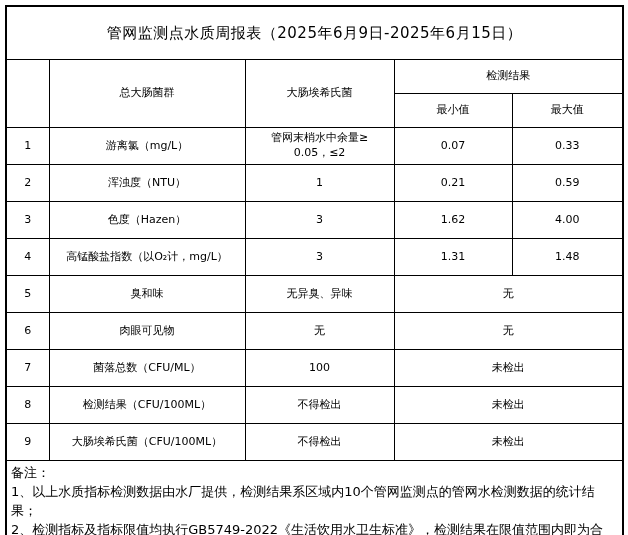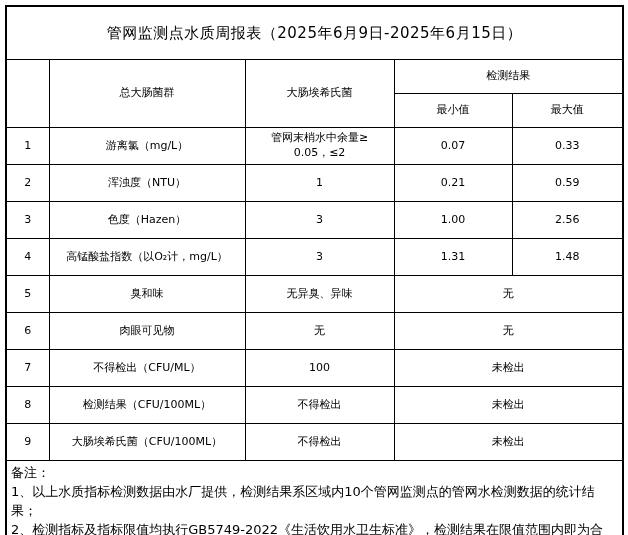--- a/index.html
+++ b/index.html
@@ -94,22 +94,22 @@
         <td>2</td>
         <td>浑浊度（NTU）</td>
         <td>1</td>
         <td>0.21</td>
         <td>0.59</td>
       </tr>
       <tr class="data-row">
         <td>3</td>
         <td>色度（Hazen）</td>
         <td>3</td>
-        <td>1.00</td>
-        <td>2.56</td>
+        <td>1.62</td>
+        <td>4.00</td>
       </tr>
       <tr class="data-row">
         <td>4</td>
         <td>高锰酸盐指数（以O₂计，mg/L）</td>
         <td>3</td>
         <td>1.31</td>
         <td>1.48</td>
       </tr>
       <tr class="data-row">
         <td>5</td>
@@ -118,21 +118,21 @@
         <td colspan="2">无</td>
       </tr>
       <tr class="data-row">
         <td>6</td>
         <td>肉眼可见物</td>
         <td>无</td>
         <td colspan="2">无</td>
       </tr>
       <tr class="data-row">
         <td>7</td>
-        <td>不得检出（CFU/ML）</td>
+        <td>菌落总数（CFU/ML）</td>
         <td>100</td>
         <td colspan="2">未检出</td>
       </tr>
       <tr class="data-row">
         <td>8</td>
         <td>检测结果（CFU/100ML）</td>
         <td>不得检出</td>
         <td colspan="2">未检出</td>
       </tr>
       <tr class="data-row">

